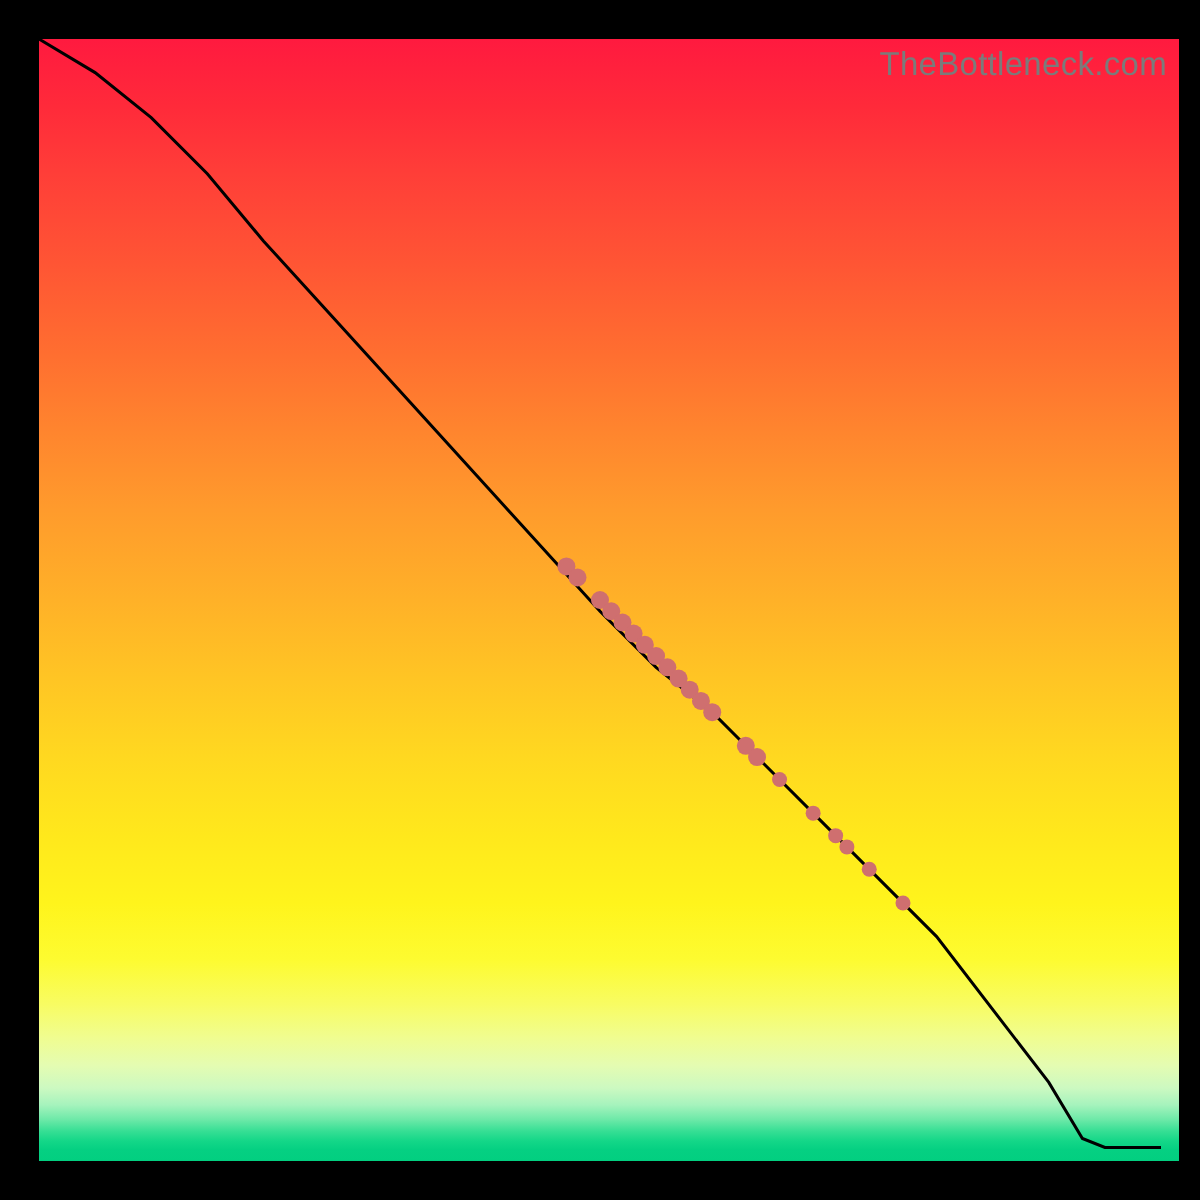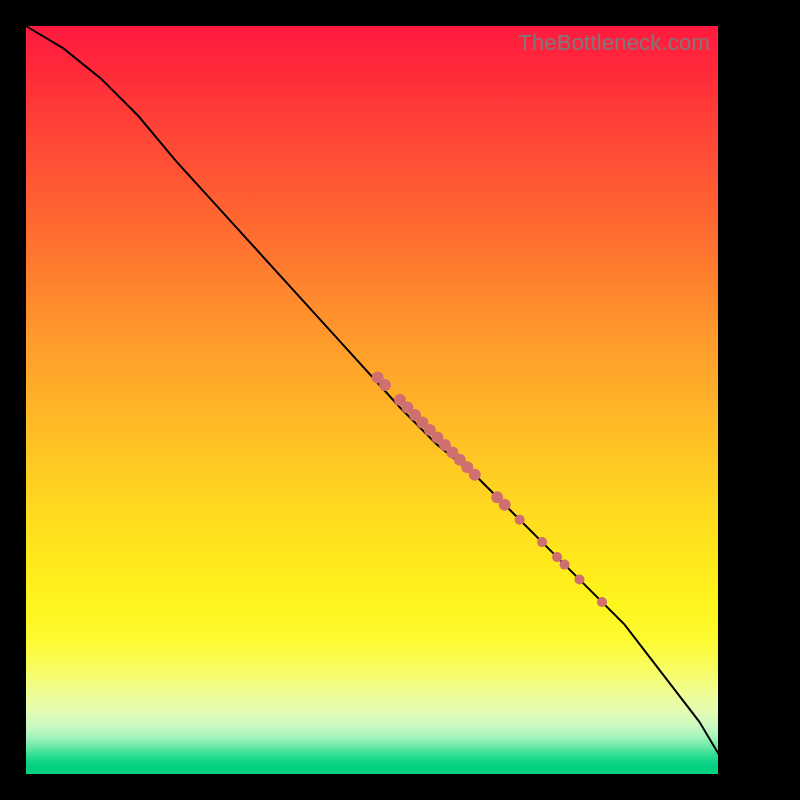--- a/index.html
+++ b/index.html
@@ -14,21 +14,21 @@
   .stage {
     position: relative;
     width: 800px;
     height: 800px;
     background: #000;
   }
   .plot {
     position: absolute;
     left: 26px;
     top: 26px;
-    width: 692px;
+    width: 760px;
     height: 748px;
     background: linear-gradient(to bottom,
       #ff1a3f 0%,
       #ff2a3a 6%,
       #ff3e38 12%,
       #ff5534 20%,
       #ff6e30 28%,
       #ff852e 35%,
       #ff9b2c 42%,
       #ffb128 50%,

